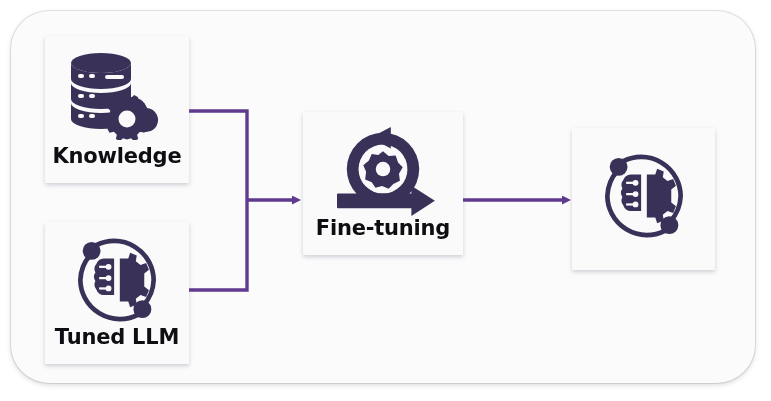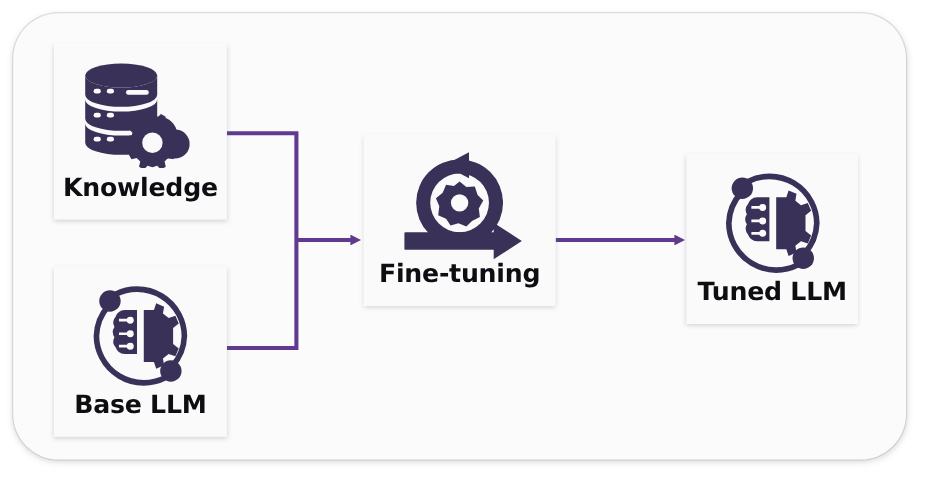--- a/index.html
+++ b/index.html
@@ -193,21 +193,21 @@
           <g stroke="#fafafb" stroke-width="2.4" fill="none">
             <path d="M41,36 L31,36"></path>
             <path d="M41,48 L31,48"></path>
             <path d="M41,59 L31,59"></path>
           </g>
 
           <rect x="47.5" y="26" width="4" height="48" fill="#fafafb"></rect>
         </g>
       </svg>
     </div>
-    <div class="node-label">Base LLM</div>
+    <div class="node-label">Tuned LLM</div>
   </div>
 
   <div class="node" id="node-fine-tuning">
     <div class="icon-wrap">
       <svg width="108" height="92" viewBox="0 0 110 94" xmlns="http://www.w3.org/2000/svg">
         <g fill="#3a3159">
 
           <path d="M55,8 a37,37 0 1 0 37,37 a6,6 0 0 0 -12,0
                    a25,25 0 1 1 -25,-25 Z"></path>
           <path d="M92,45 a37,37 0 0 0 -37,-37 a6,6 0 0 0 0,12
@@ -256,16 +256,15 @@
           </g>
           <g stroke="#fafafb" stroke-width="2.4" fill="none">
             <path d="M41,36 L31,36"></path>
             <path d="M41,48 L31,48"></path>
             <path d="M41,59 L31,59"></path>
           </g>
           <rect x="47.5" y="26" width="4" height="48" fill="#fafafb"></rect>
         </g>
       </svg>
     </div>
-    <div class="node-label">Tuned LLM</div>
   </div>
 
 </div>
 
 </body></html>

